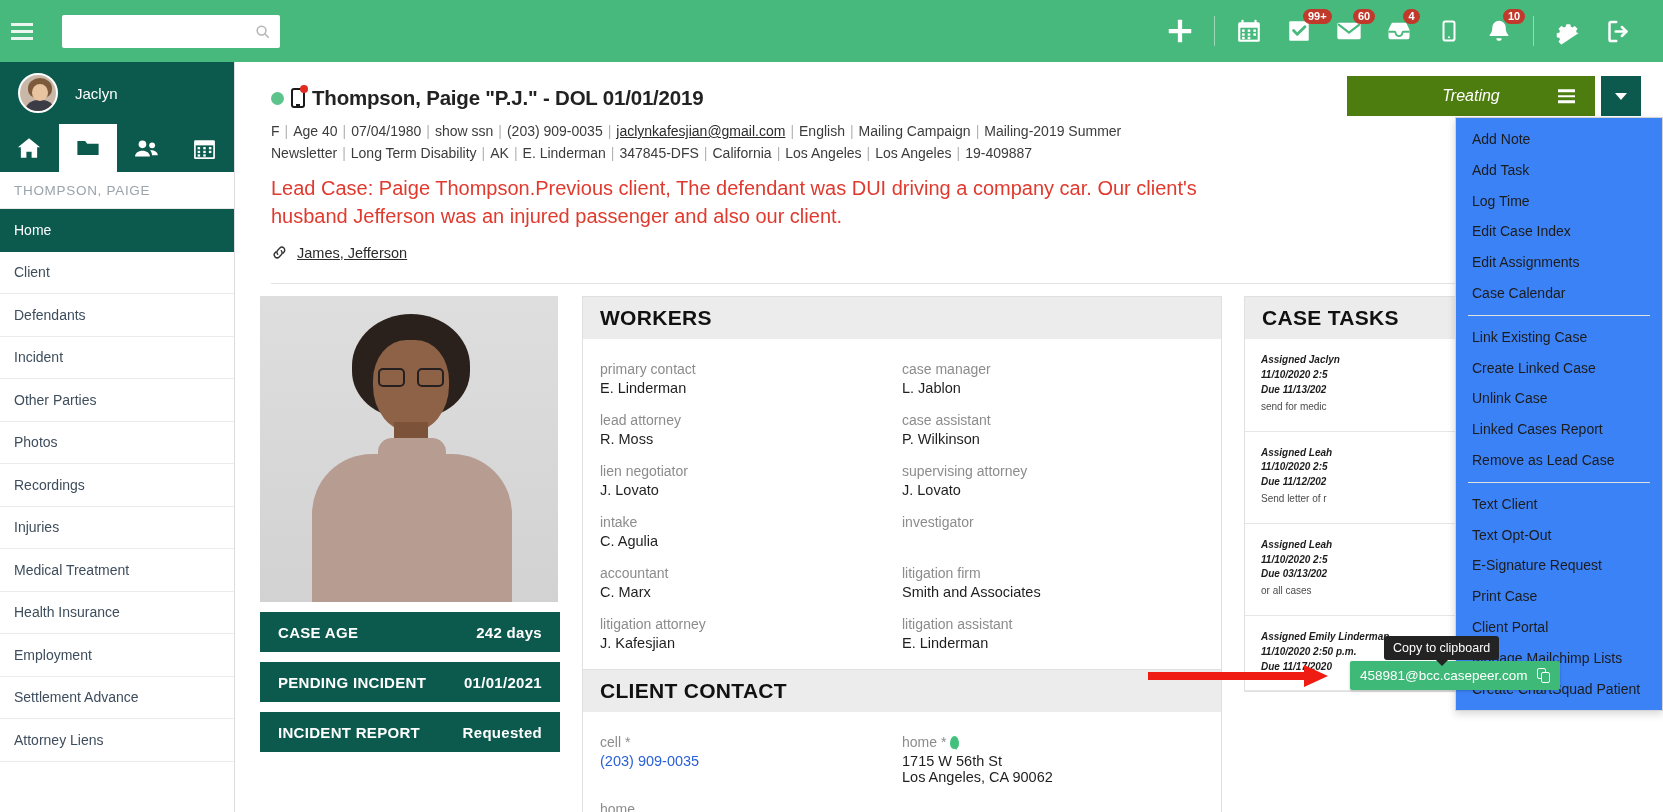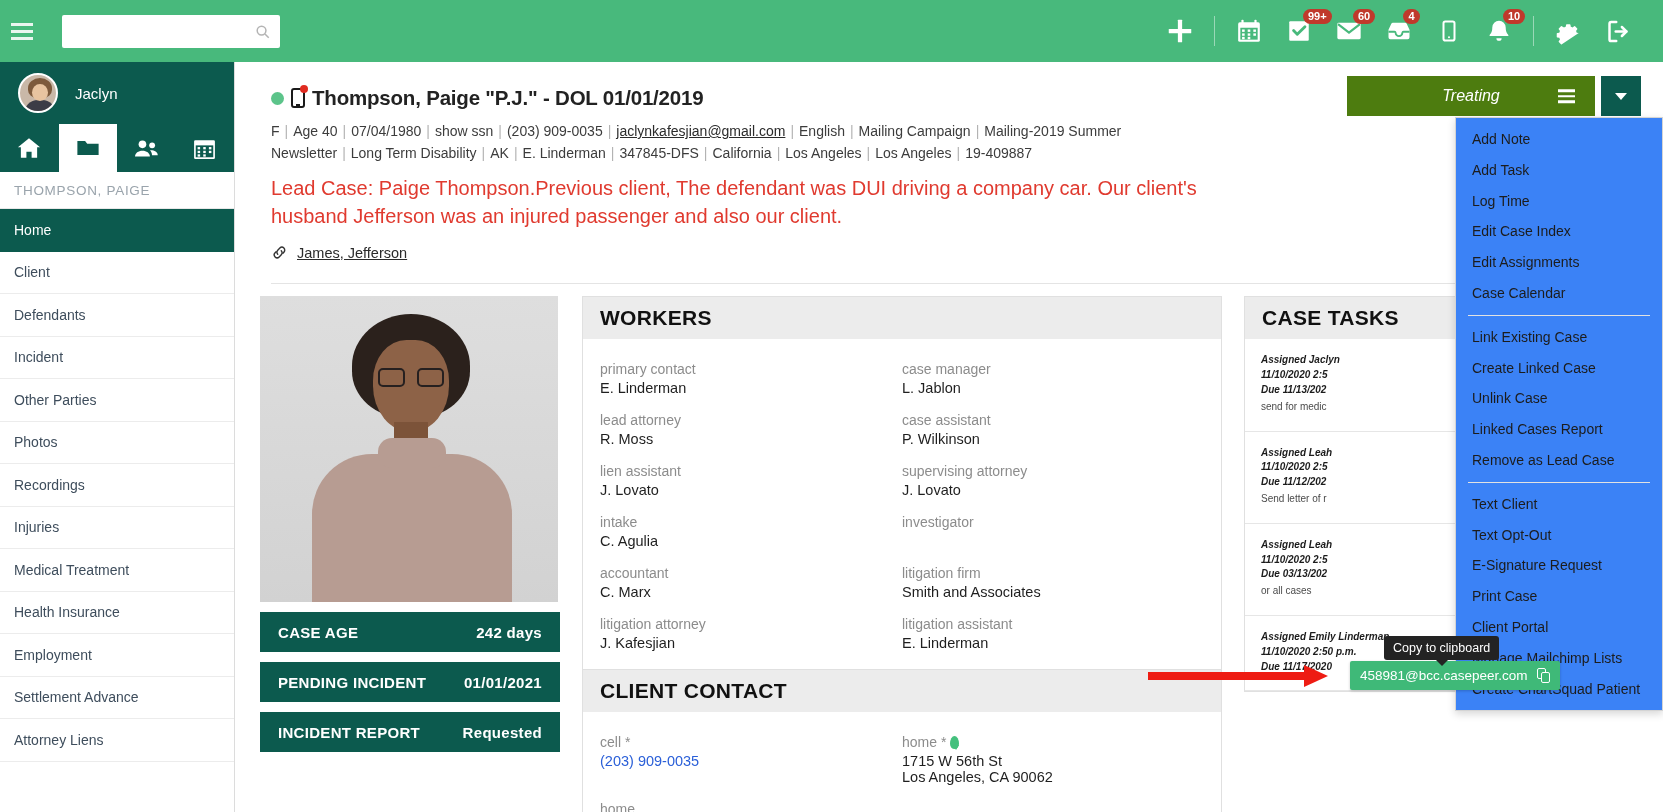--- a/index.html
+++ b/index.html
@@ -550,21 +550,21 @@
               </div>
               <div class="fld">
                 <div class="lbl">lead attorney</div>
                 <div class="val">R. Moss</div>
               </div>
               <div class="fld">
                 <div class="lbl">case assistant</div>
                 <div class="val">P. Wilkinson</div>
               </div>
               <div class="fld">
-                <div class="lbl">lien assistant</div>
+                <div class="lbl">lien negotiator</div>
                 <div class="val">J. Lovato</div>
               </div>
               <div class="fld">
                 <div class="lbl">supervising attorney</div>
                 <div class="val">J. Lovato</div>
               </div>
               <div class="fld">
                 <div class="lbl">intake</div>
                 <div class="val">C. Agulia</div>
               </div>

